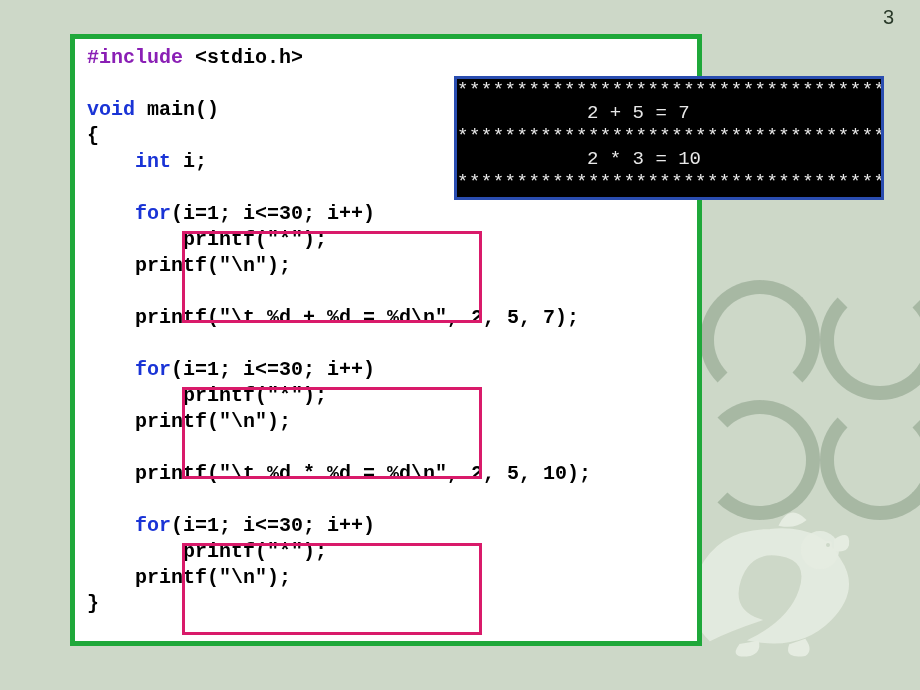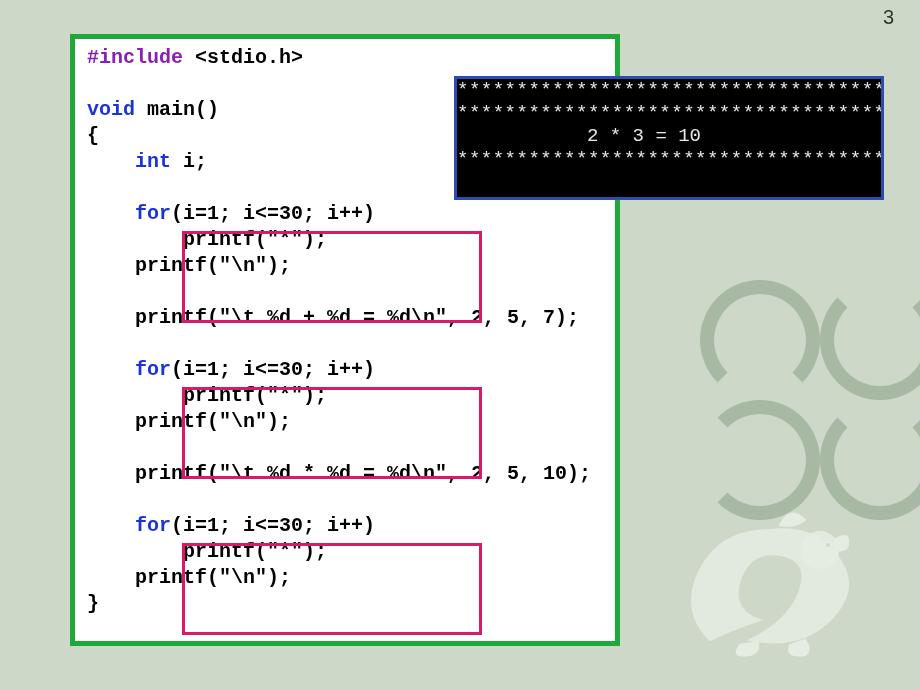--- a/index.html
+++ b/index.html
@@ -47,21 +47,21 @@
     height: 170px;
     opacity: 0.75;
     pointer-events: none;
   }
   .dragon svg { width: 100%; height: 100%; }
 
   .code-panel {
     position: absolute;
     left: 70px;
     top: 34px;
-    width: 550px;
+    width: 632px;
     height: 612px;
     background: #ffffff;
     border: 3px solid #1fa83a;
     box-shadow: 0 0 0 2px #1fa83a inset;
     padding: 8px 14px 8px 14px;
   }
   .code {
     font-family: "Courier New", monospace;
     font-size: 20px;
     font-weight: bold;
@@ -154,16 +154,17 @@
 <span>    printf("\n");</span>
 <span>}</span></div>
 
   <div class="redbox rb1"></div>
   <div class="redbox rb2"></div>
   <div class="redbox rb3"></div>
 </div>
 
 <div class="console-panel">
   <div class="console-line stars">************************************</div>
+  <div class="console-line out">2 + 5 = 7</div>
   <div class="console-line stars">************************************</div>
   <div class="console-line out">2 * 3 = 10</div>
   <div class="console-line stars">************************************</div>
 </div>
 
 </body></html>

